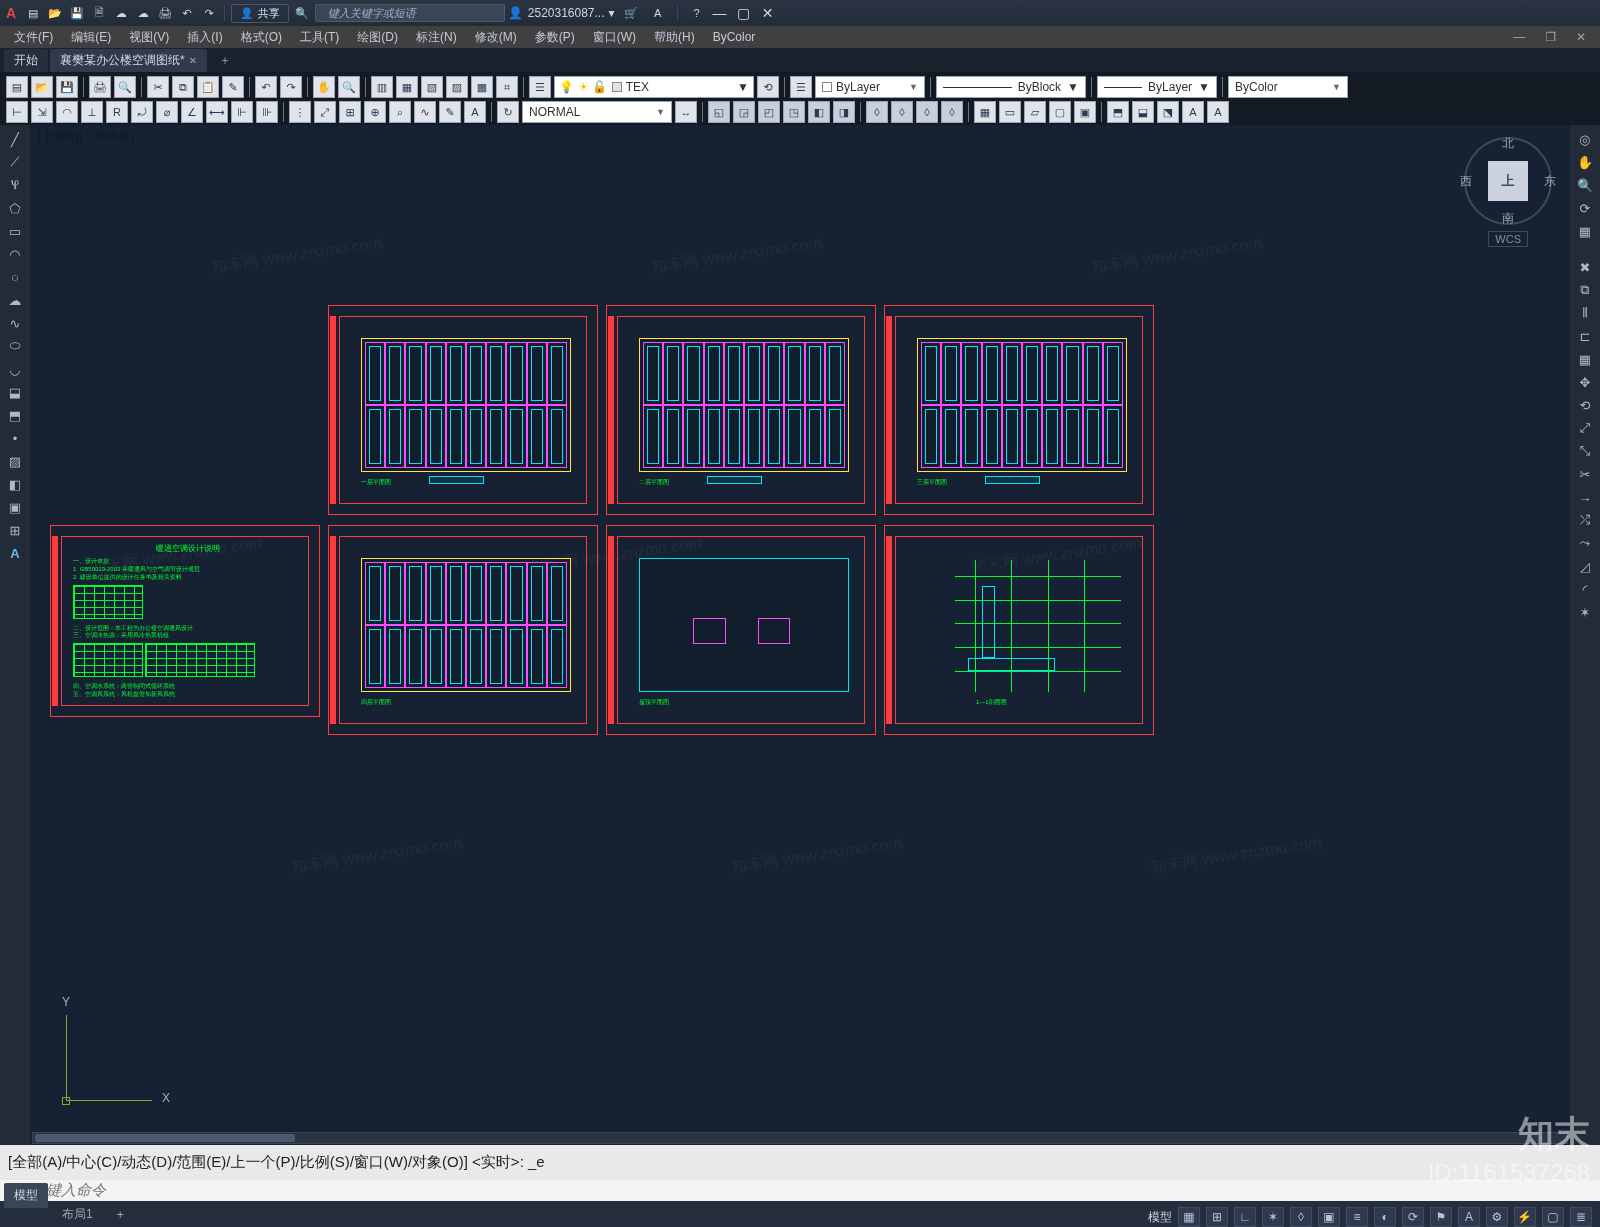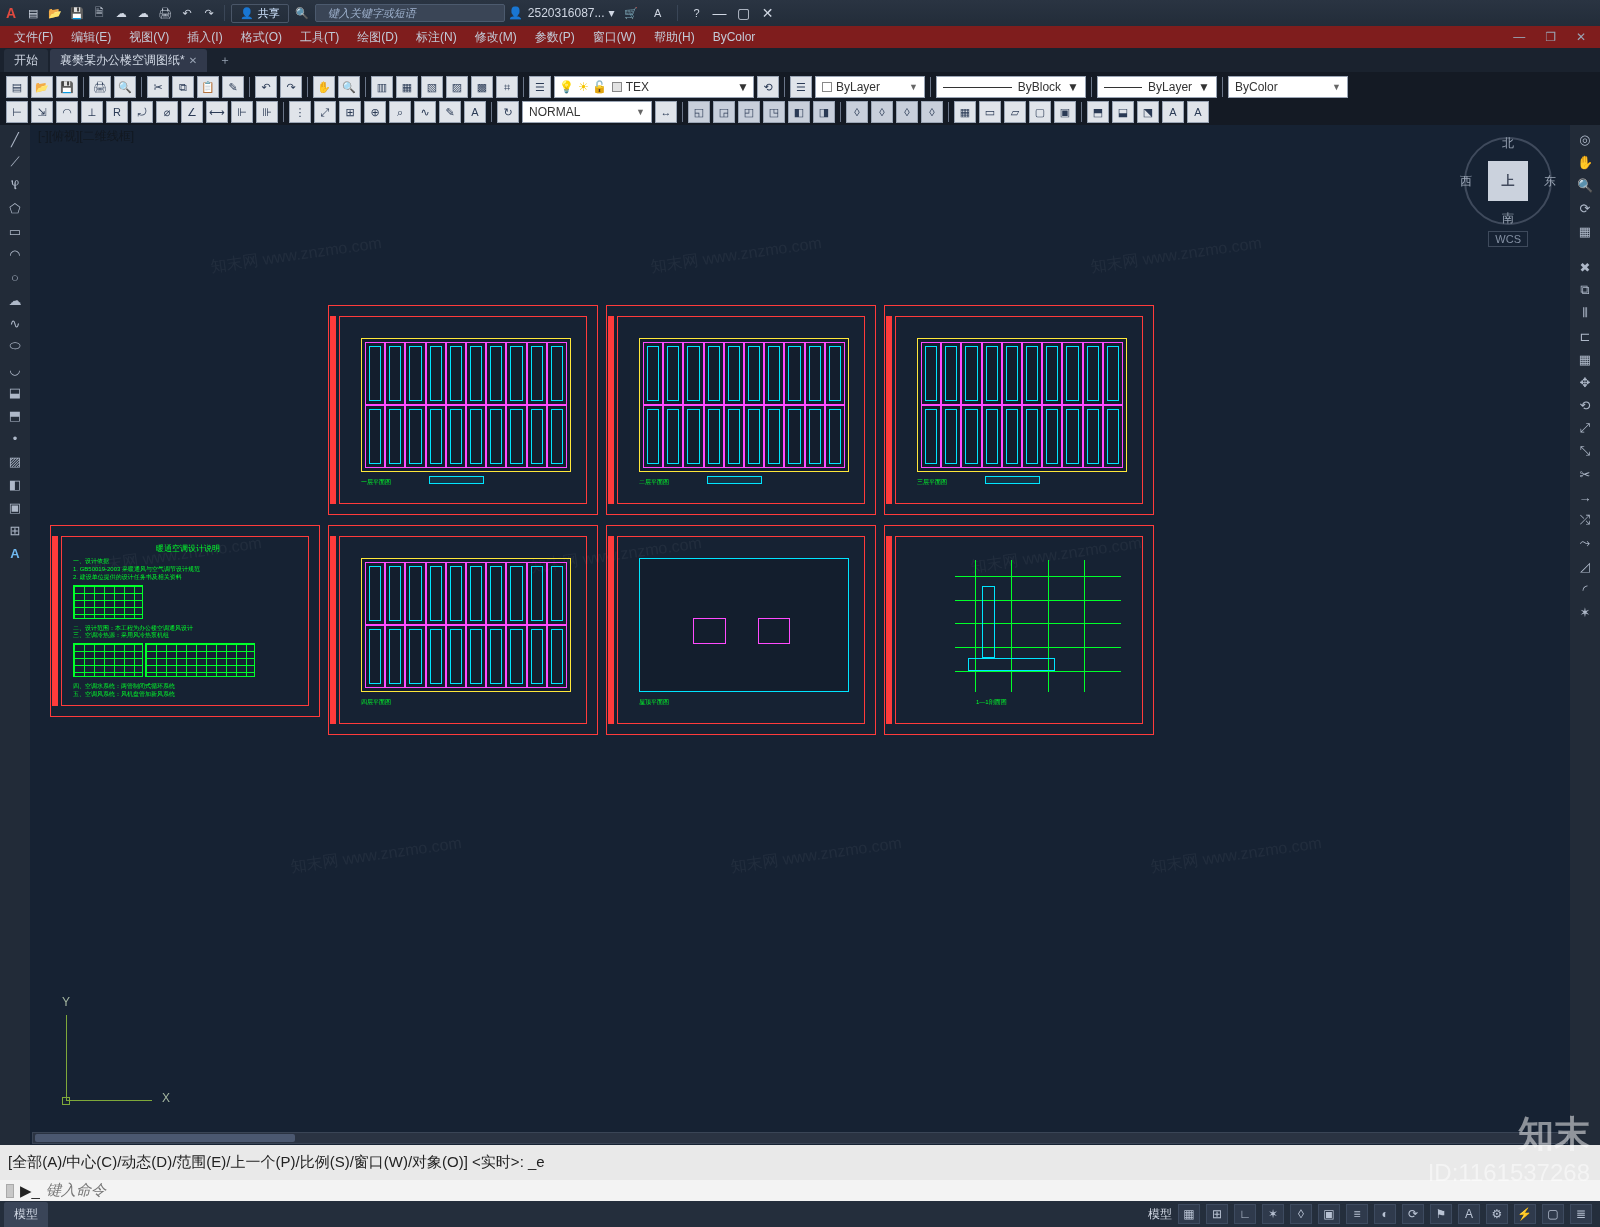--- a/index.html
+++ b/index.html
@@ -31,21 +31,21 @@
   .qat .sep{width:1px;height:16px;background:#3a4657;margin:0 2px;}
   .qat .share{border:1px solid #4a5668;border-radius:2px;padding:1px 8px;color:#cfe4ff;font-size:11px;display:flex;align-items:center;gap:4px;}
   .qat .title{flex:1;text-align:center;color:#cbd4e2;font-size:12px;}
   .qat .search{width:190px;height:18px;background:#3a4556;border:1px solid #4c5a6e;border-radius:2px;color:#9db0cc;font-size:11px;padding:0 12px;display:flex;align-items:center;font-style:italic;}
   .qat .rgrp{display:flex;align-items:center;gap:8px;}
   .qat .user{display:flex;align-items:center;gap:4px;color:#cfd6e2;}
   .winctl{display:flex;gap:4px;}
   .winctl span{width:20px;text-align:center;color:#cfd6e2;font-size:14px;}
 
   
-  .menubar{height:22px;background:#7f1d1d;display:flex;align-items:center;padding:0 6px;gap:2px;color:#c2cad7;font-size:12px;}
+  .menubar{height:22px;background:#404040;display:flex;align-items:center;padding:0 6px;gap:2px;color:#c2cad7;font-size:12px;}
   .menubar span{padding:2px 8px;}
   .menubar .rctl{margin-left:auto;display:flex;gap:4px;color:#9aa5b5;font-size:12px;}
 
   
   .filetabs{height:24px;background:#1a222e;display:flex;align-items:flex-end;padding-left:4px;}
   .ftab{padding:3px 10px;background:#31394b;color:#cfd6e2;font-size:12px;border-top-left-radius:3px;border-top-right-radius:3px;margin-right:2px;display:flex;align-items:center;gap:4px;}
   .ftab.start{background:#262f3d;}
   .ftab .x{color:#9aa5b5;font-size:10px;}
   .ftab.plusonly{background:transparent;color:#9aa5b5;}
 
@@ -117,21 +117,21 @@
   .hscroll{position:absolute;left:2px;right:2px;bottom:1px;height:12px;background:#2a3342;border:1px solid #3a4556;}
   .hscroll .thumb{position:absolute;left:2px;top:1px;height:8px;width:260px;background:#4b5870;border-radius:2px;}
 
   .cmdarea{background:#e9e9e9;color:#222;display:flex;flex-direction:column;}
   .cmdhist{padding:8px 8px;font-size:15px;}
   .cmdline{display:flex;align-items:center;padding:1px 6px;font-size:15px;gap:6px;background:#f3f3f3;}
   .cmdline .handle{width:8px;height:14px;background:#c8c8c8;border:1px solid #aaa;}
   .cmdline .prompt{white-space:nowrap;}
   .cmdline .input{flex:1;color:#777;font-style:italic;}
 
-  .status{height:26px;background:#242e3c;display:flex;align-items:center;color:#cfd6e2;}
+  .status{height:26px;background:#242e3c;display:flex;align-items:flex-end;color:#cfd6e2;}
   .status .left{display:flex;align-items:center;gap:2px;padding-left:4px;}
   .status .stab{padding:4px 10px;background:#3a4558;border-radius:2px 2px 0 0;margin-right:2px;font-size:12px;}
   .status .stab.inactive{background:transparent;color:#9aa5b5;margin-top:38px;}
   .status .right{margin-left:auto;display:flex;align-items:center;gap:6px;padding-right:8px;}
   .status .sbtn{width:22px;height:20px;display:flex;align-items:center;justify-content:center;color:#b8c2d3;font-size:12px;background:#2f3a4c;border:1px solid #3e4b60;}
   .status .lbl{font-size:12px;color:#cfd6e2;}
 
   .wm{position:absolute;right:10px;bottom:40px;display:flex;flex-direction:column;align-items:flex-end;color:rgba(255,255,255,0.5);pointer-events:none;}
   .wm .zh{font-size:36px;font-weight:600;}
   .wm .id{font-size:24px;}
@@ -287,21 +287,21 @@
       <div class="btn">⋮</div>
       <div class="btn">⤢</div>
       <div class="btn">⊞</div>
       <div class="btn">⊕</div>
       <div class="btn">⌕</div>
       <div class="btn">∿</div>
       <div class="btn">✎</div>
       <div class="btn">A</div>
       <div class="vsep"></div>
       <div class="btn">↻</div>
-      <div class="drop" style="width:130px">
+      <div class="drop" style="width:150px">
           <span>NORMAL</span>
           <span class="arr">▼</span>
         </div>
       <div class="btn">↔</div>
       <div class="vsep"></div>
       <div class="btn dk">◱</div>
       <div class="btn dk">◲</div>
       <div class="btn dk">◰</div>
       <div class="btn dk">◳</div>
       <div class="btn dk">◧</div>

